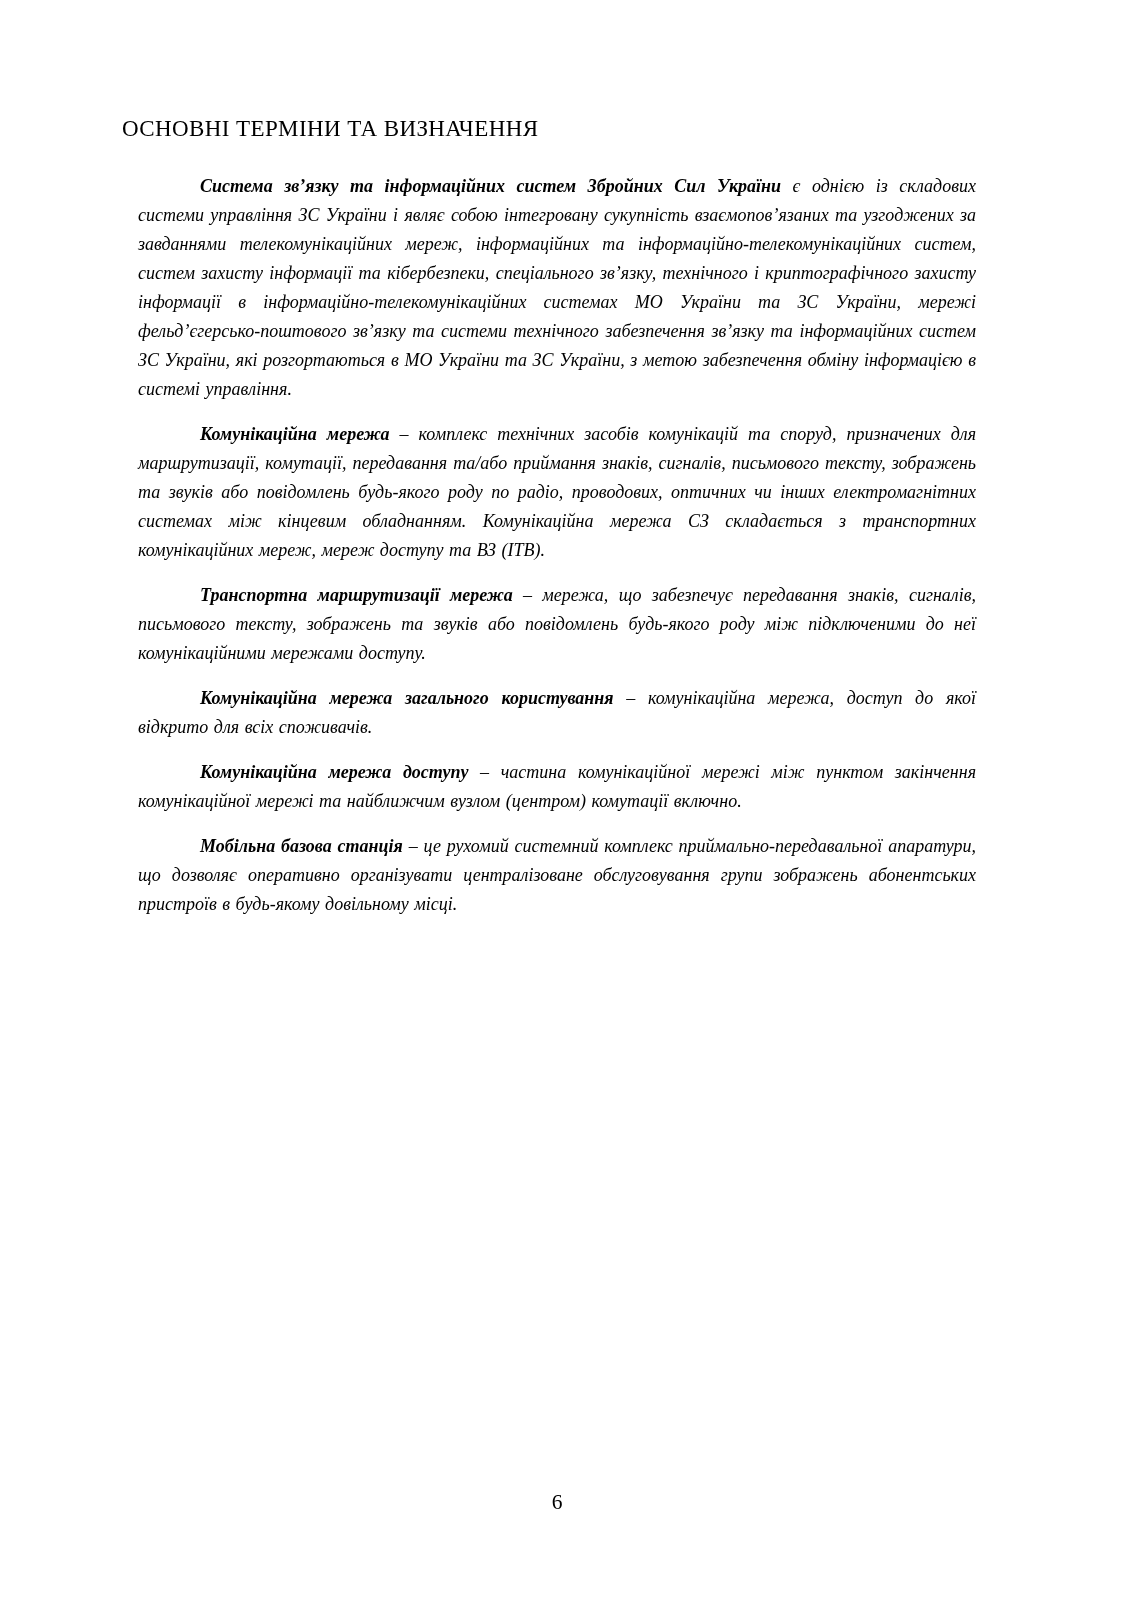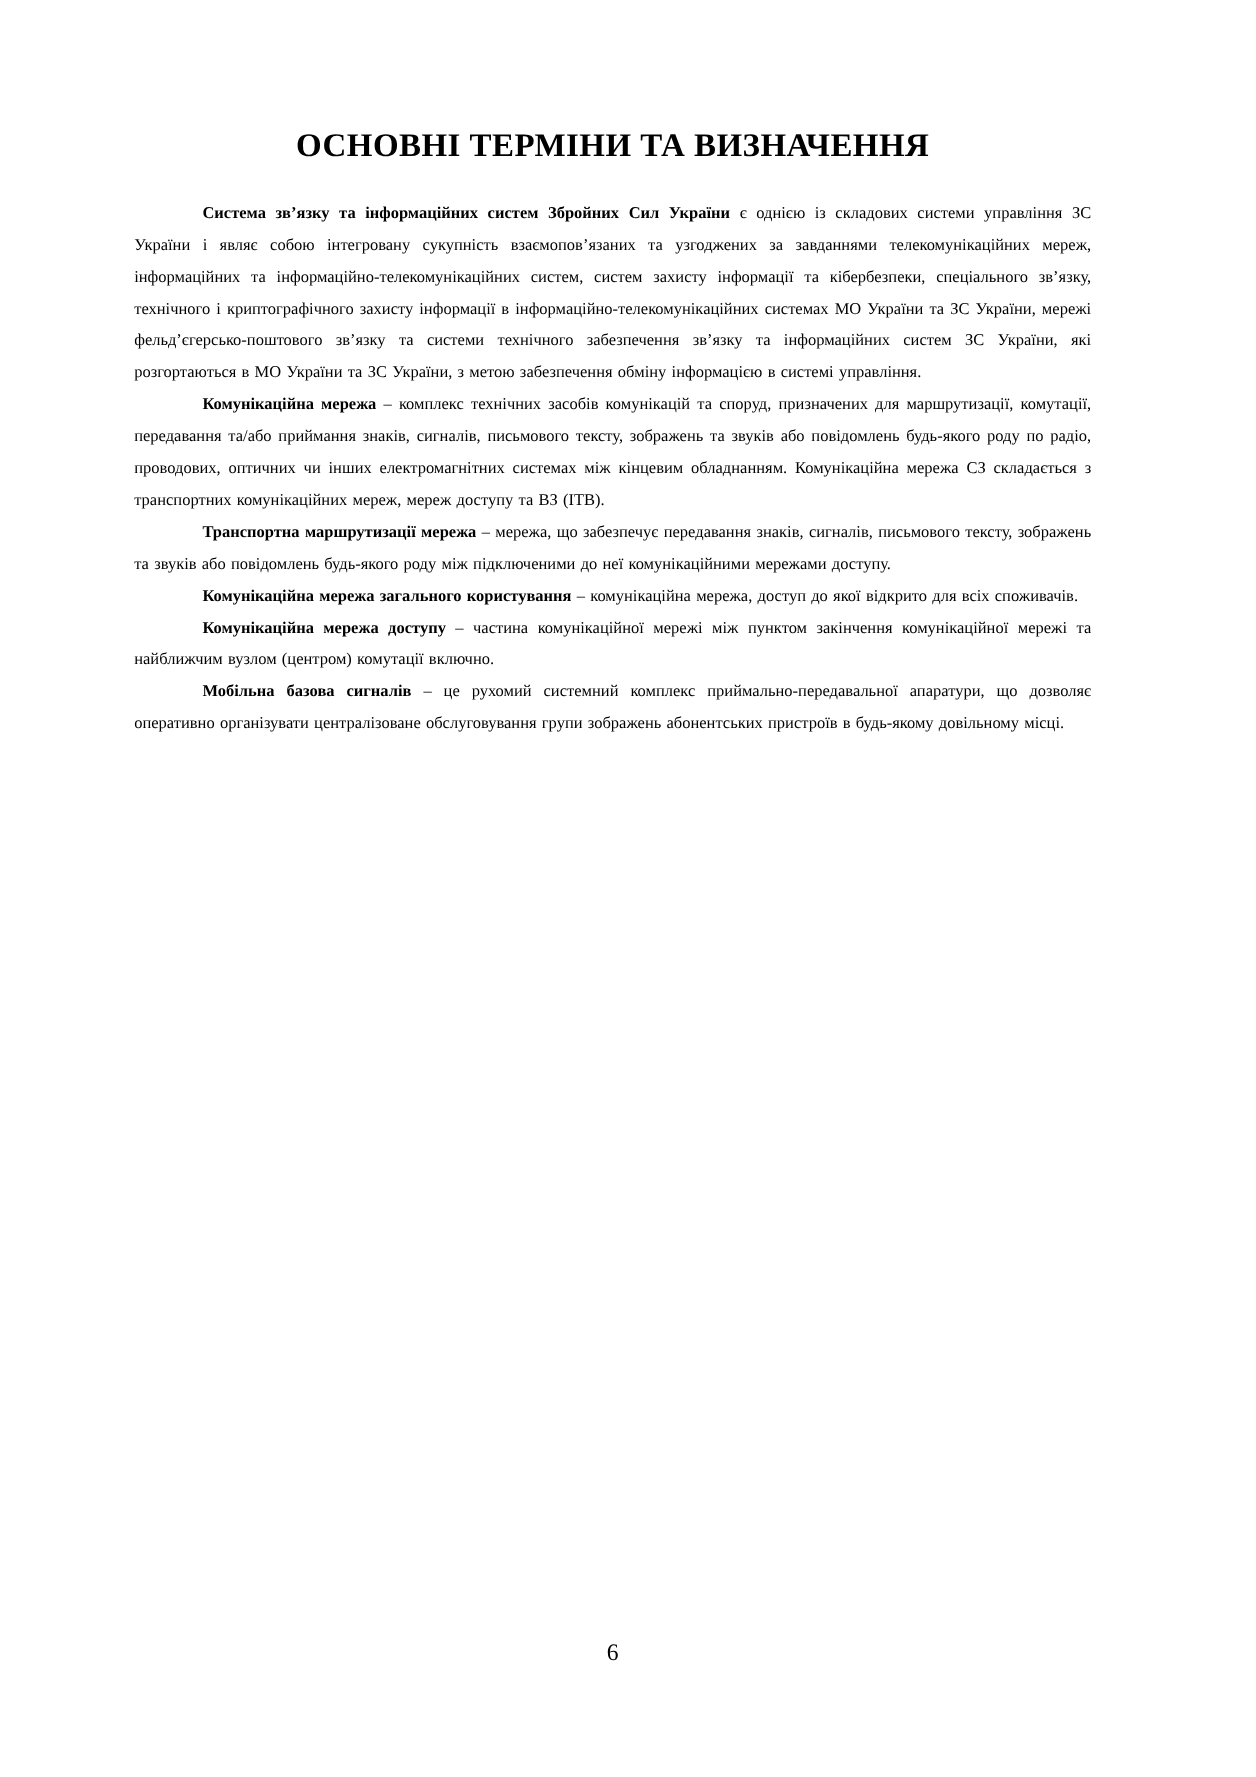--- a/index.html
+++ b/index.html
@@ -12,33 +12,33 @@
     width: 1142px;
     height: 1615px;
     background: #ffffff;
     box-sizing: border-box;
     padding: 116px 150px 0 122px;
     font-family: "Liberation Serif", "DejaVu Serif", serif;
     color: #000000;
     overflow: hidden;
   }
   .title {
-    font-size: 30px;
-    font-weight: bold;
-    text-align: center;
+    font-size: 23px;
+    font-weight: normal;
     margin: 0 0 30px 0;
     letter-spacing: 0.4px;
   }
   .content p.para {
-    margin: 0;
-    font-size: 15px;
+    margin: 16px;
+    font-size: 18px;
     line-height: 29px;
     text-align: justify;
     text-indent: 62px;
     word-spacing: 1px;
+    font-style: italic;
   }
   .content p.para b {
     font-weight: bold;
   }
   .page-number {
     position: absolute;
     left: 122px;
     right: 150px;
     bottom: 100px;
     text-align: center;
@@ -57,19 +57,19 @@
     <p class="para"><b>Система зв’язку та інформаційних систем Збройних Сил України</b><span> є однією із складових системи управління ЗС України і являє собою інтегровану сукупність взаємопов’язаних та узгоджених за завданнями телекомунікаційних мереж, інформаційних та інформаційно-телекомунікаційних систем, систем захисту інформації та кібербезпеки, спеціального зв’язку, технічного і криптографічного захисту інформації в інформаційно-телекомунікаційних системах МО України та ЗС України, мережі фельд’єгерсько-поштового зв’язку та системи технічного забезпечення зв’язку та інформаційних систем ЗС України, які розгортаються в МО України та ЗС України, з метою забезпечення обміну інформацією в системі управління.</span></p>
 
     <p class="para"><b>Комунікаційна мережа</b><span> – комплекс технічних засобів комунікацій та споруд, призначених для маршрутизації, комутації, передавання та/або приймання знаків, сигналів, письмового тексту, зображень та звуків або повідомлень будь-якого роду по радіо, проводових, оптичних чи інших електромагнітних системах між кінцевим обладнанням. Комунікаційна мережа СЗ складається з транспортних комунікаційних мереж, мереж доступу та ВЗ (ІТВ).</span></p>
 
     <p class="para"><b>Транспортна маршрутизації мережа</b><span> – мережа, що забезпечує передавання знаків, сигналів, письмового тексту, зображень та звуків або повідомлень будь-якого роду між підключеними до неї комунікаційними мережами доступу.</span></p>
 
     <p class="para"><b>Комунікаційна мережа загального користування</b><span> – комунікаційна мережа, доступ до якої відкрито для всіх споживачів.</span></p>
 
     <p class="para"><b>Комунікаційна мережа доступу</b><span> – частина комунікаційної мережі між пунктом закінчення комунікаційної мережі та найближчим вузлом (центром) комутації включно.</span></p>
 
-    <p class="para"><b>Мобільна базова сигналів</b><span> – це рухомий системний комплекс приймально-передавальної апаратури, що дозволяє оперативно організувати централізоване обслуговування групи зображень абонентських пристроїв в будь-якому довільному місці.</span></p>
+    <p class="para"><b>Мобільна базова станція</b><span> – це рухомий системний комплекс приймально-передавальної апаратури, що дозволяє оперативно організувати централізоване обслуговування групи зображень абонентських пристроїв в будь-якому довільному місці.</span></p>
 
   </div>
 
   <div class="page-number">6</div>
 
 </div>
 
 </body></html>

